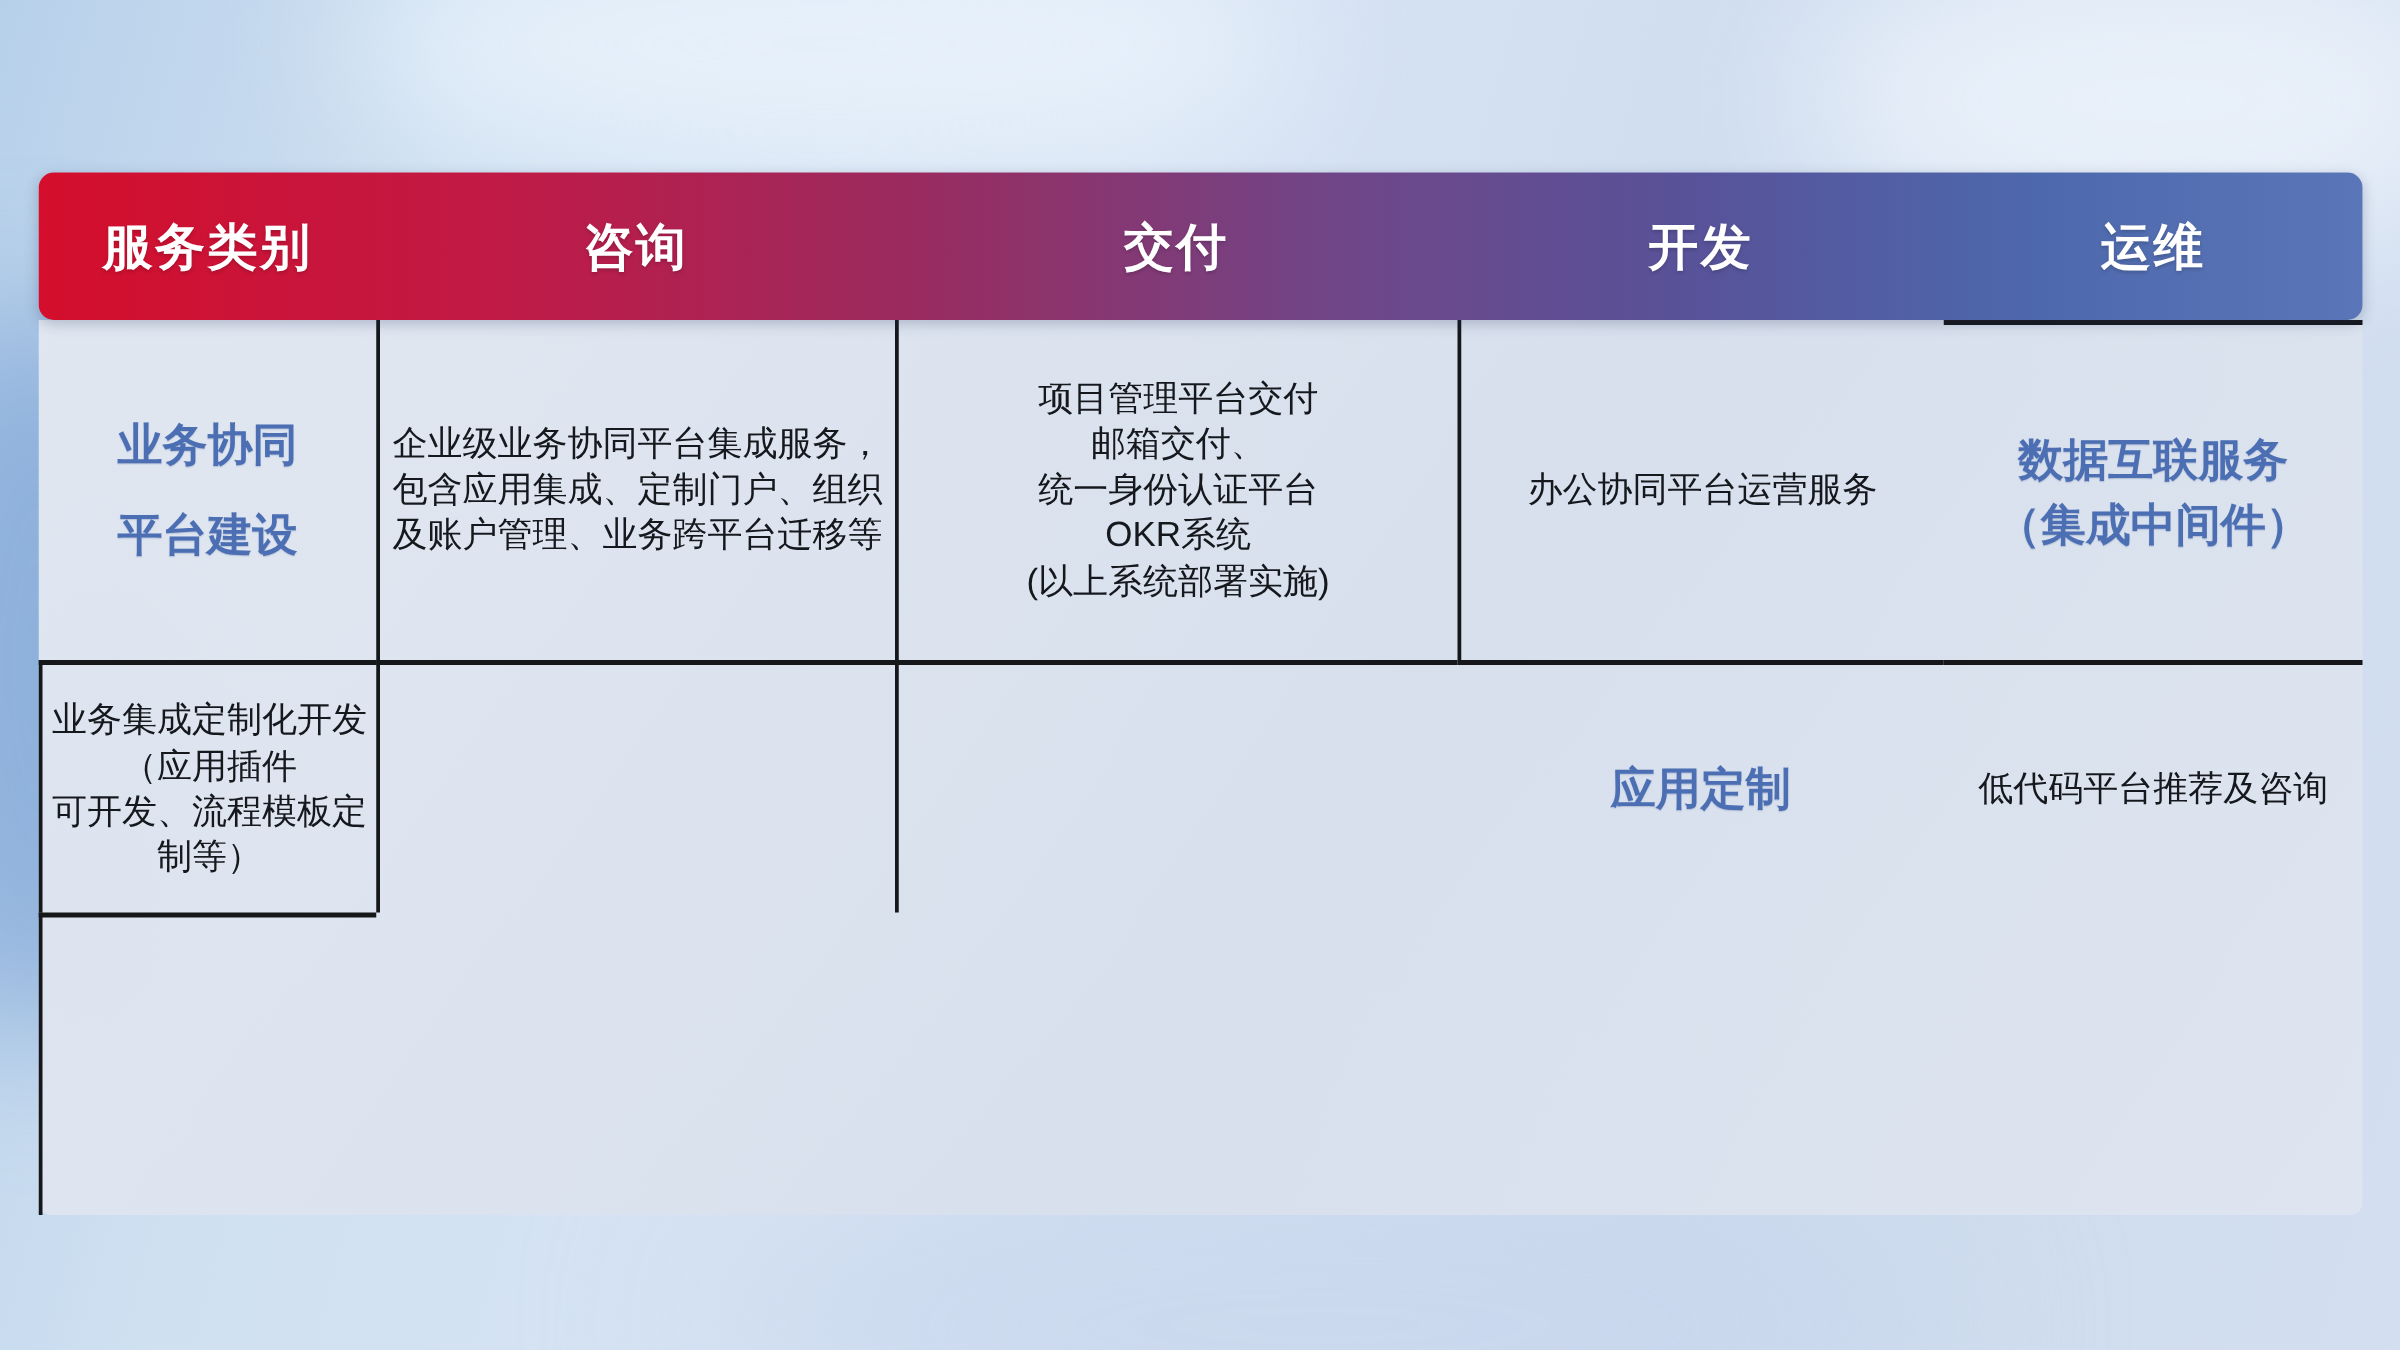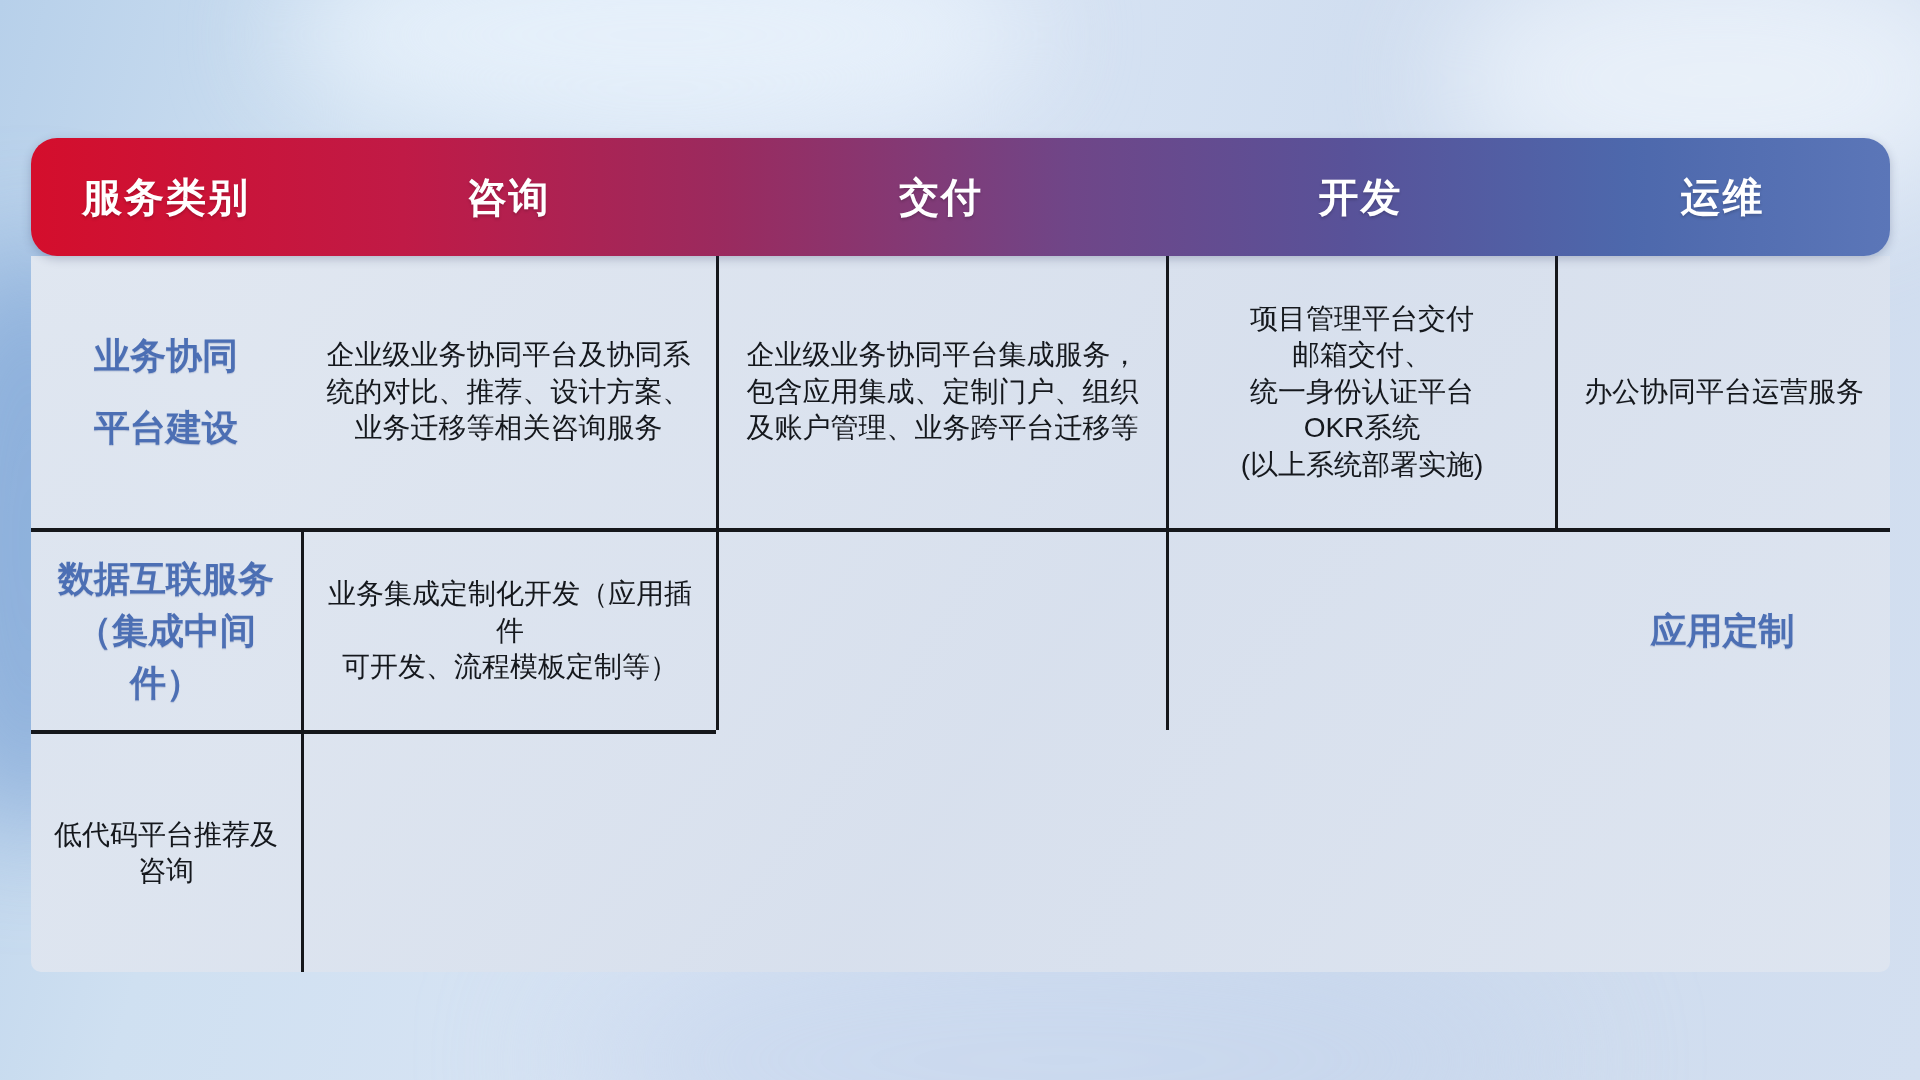--- a/index.html
+++ b/index.html
@@ -10,21 +10,21 @@
     position: relative;
   }
   .blob { position: absolute; border-radius: 50%; pointer-events: none; }
   .blob-left   { left: -90px; top: 240px; width: 240px; height: 600px; background: rgba(100,146,206,0.55); filter: blur(55px); }
   .blob-topright{ right: -80px; top: -60px; width: 560px; height: 280px; background: rgba(246,250,255,0.65); filter: blur(60px); }
   .blob-bottom { left: 560px; bottom: -140px; width: 1000px; height: 320px; background: rgba(198,213,236,0.6); filter: blur(70px); }
   .blob-top    { left: 280px; top: -70px; width: 760px; height: 210px; background: rgba(235,244,252,0.8); filter: blur(55px); }
 
   .table-header {
     position: absolute; left: 31px; top: 138px; width: 1859px; height: 118px;
-    border-radius: 26px;
+    border-radius: 12px;
     background: linear-gradient(90deg,
       #d40e2c 0%, #c01a46 20%, #9b2a5e 37%, #6f4688 56%,
       #585299 71%, #4d68ac 86%, #5b76b8 100%);
     display: grid;
     grid-template-columns: 270px 415px 450px 389px 335px;
     align-items: center;
     box-shadow: 0 3px 10px rgba(40,50,90,0.25);
     z-index: 2;
   }
   .hcell {
@@ -38,21 +38,21 @@
     border-radius: 0 0 10px 10px;
     display: grid;
     grid-template-columns: 270px 415px 450px 389px 335px;
     grid-template-rows: 272px 202px 242px;
     z-index: 1;
   }
   .cell {
     display: flex; align-items: center; justify-content: center;
     text-align: center; white-space: pre-line;
     font-size: 28px; line-height: 1.3; color: #15181d;
-    padding: 0 14px;
+    padding: 0 0;
   }
   .cell.bl { border-left: 3px solid #15171b; }
   .cell.bt { border-top: 4px solid #15171b; }
   .cat {
     color: #4c6fb4; font-weight: bold; font-size: 36px; line-height: 1.45;
     text-shadow: 0 1px 1px rgba(60,80,140,0.25);
   }
   .cat.wide-gap { line-height: 2.0; }
 </style>
 </head>
@@ -68,23 +68,20 @@
   <div class="hcell">咨询</div>
   <div class="hcell">交付</div>
   <div class="hcell">开发</div>
   <div class="hcell">运维</div>
 </div>
 
 <div class="table-body">
 
   <div class="cell cat wide-gap">业务协同
 平台建设</div>
-  <div class="cell">企业级业务协同平台及协同系
-统的对比、推荐、设计方案、
-业务迁移等相关咨询服务</div>
   <div class="cell bl">企业级业务协同平台集成服务，
 包含应用集成、定制门户、组织
 及账户管理、业务跨平台迁移等</div>
   <div class="cell bl">项目管理平台交付
 邮箱交付、
 统一身份认证平台
 OKR系统
 (以上系统部署实施)</div>
   <div class="cell bl">办公协同平台运营服务</div>
 

